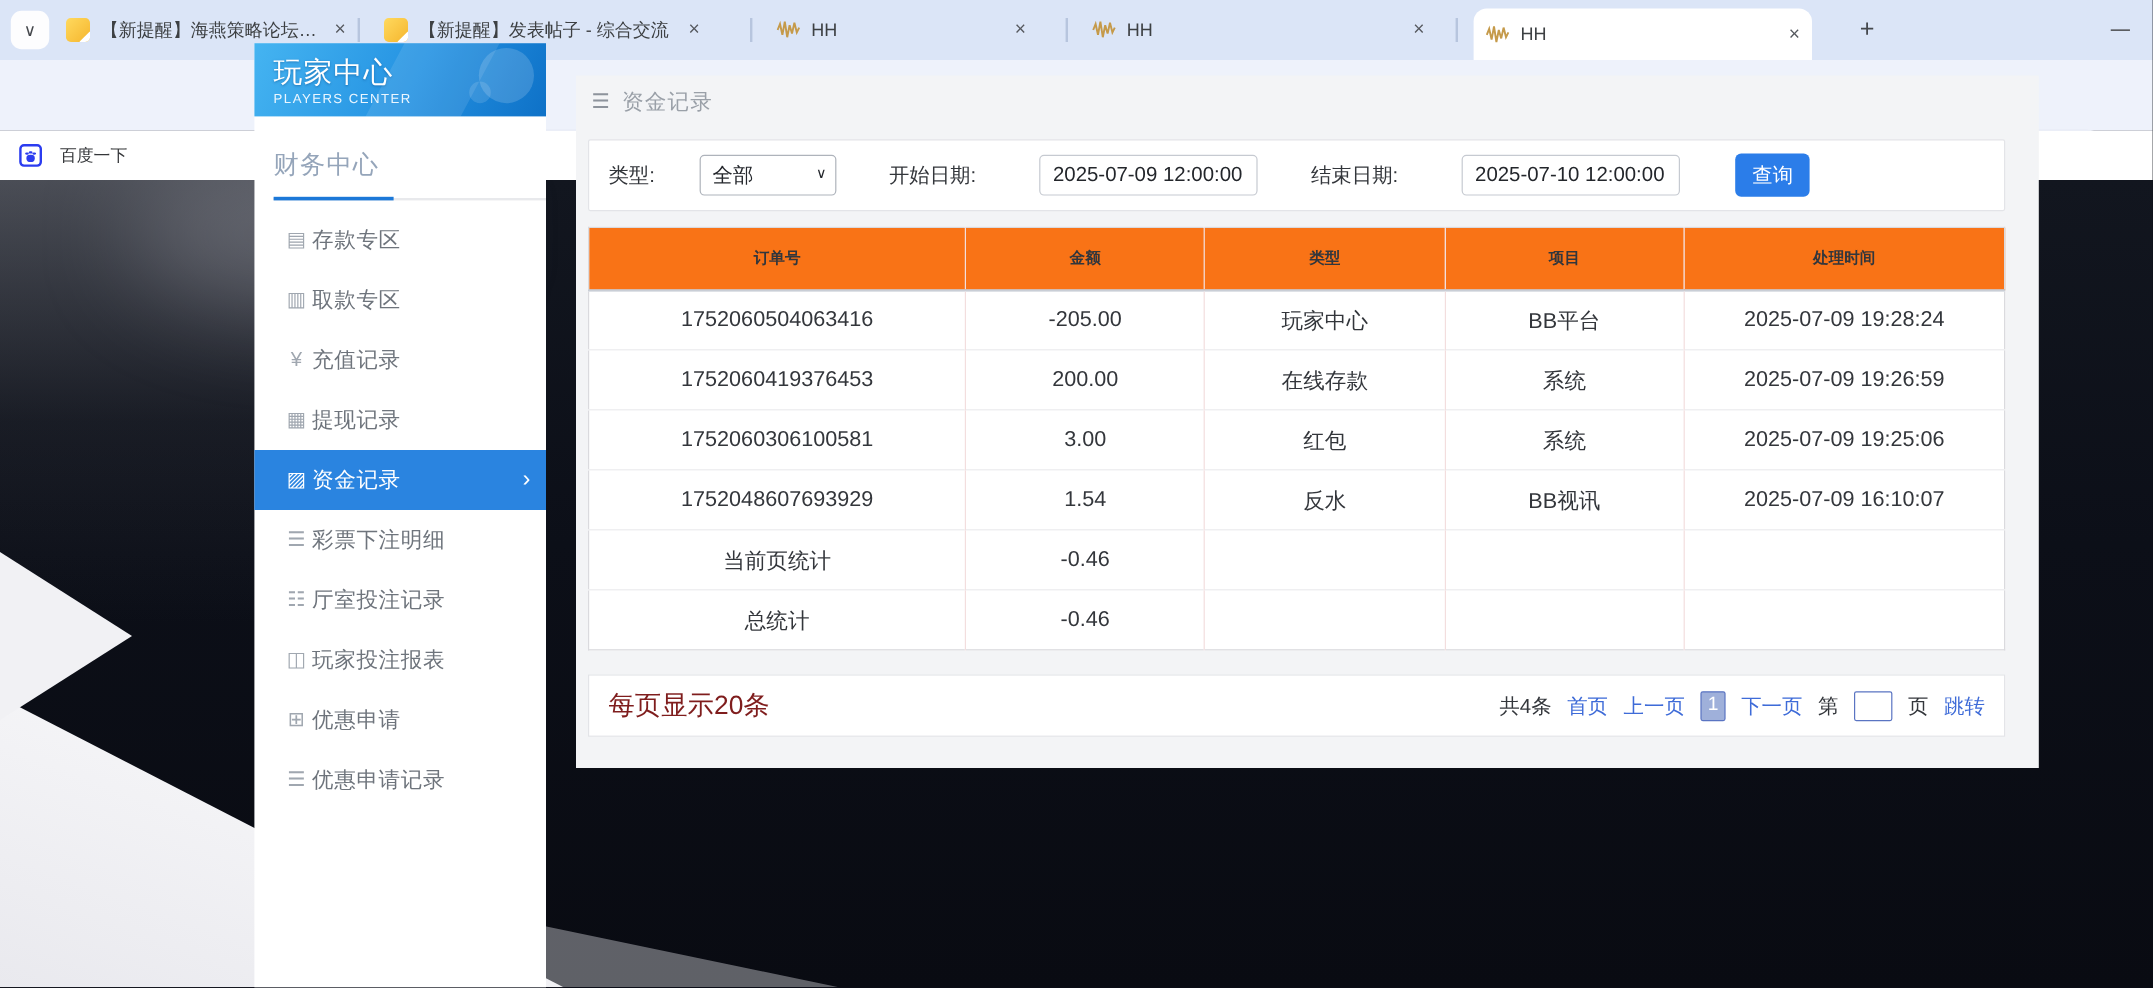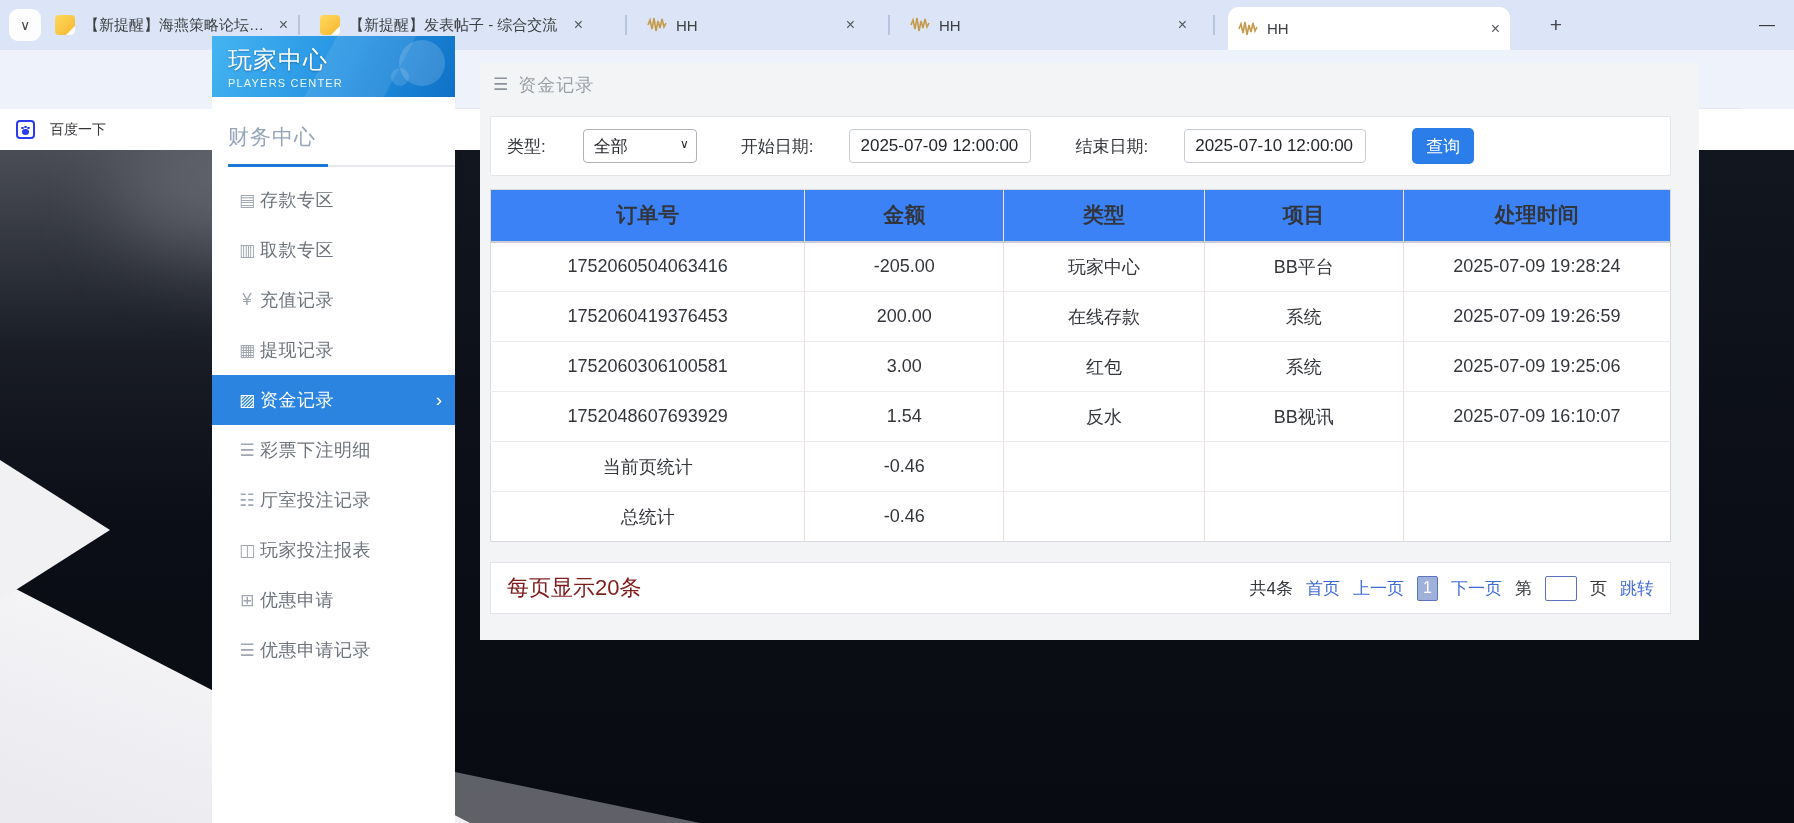--- a/index.html
+++ b/index.html
@@ -87,29 +87,29 @@
   .page-title { font-size:18px; color:#9aa0a8; letter-spacing:1px; }
 
   .filter-box { position:absolute; left:10px; top:53px; width:1181px; height:60px; background:#fff;
     border:1px solid #e3e4e8; border-radius:2px; display:flex; align-items:center; padding-left:16px;gap:30px; }
   .f-label { font-size:17px; color:#33363b; }
   .select-wrap { position:relative; margin-left:7px; }
   .type-select { width:114px; height:34px; border:1px solid #aeb3bb; border-radius:4px; background:#fff;
     font-size:17px; color:#23262b; padding:0 24px 0 10px; appearance:none; -webkit-appearance:none;
     font-family:"Liberation Sans","DejaVu Sans",sans-serif; }
   .select-chevron { position:absolute; right:8px; top:8px; font-size:12px; color:#23262b; pointer-events:none; }
-  .date-input { width:182px; height:34px; border:1px solid #c6cad1; border-radius:4px; margin-left:6px;
+  .date-input { width:182px; height:34px; border:1px solid #c6cad1; border-radius:4px; margin-left:23px;
     font-size:17px; color:#23262b; padding:0 10px; font-family:"Liberation Sans","DejaVu Sans",sans-serif; }
   .gap12 { margin-left:14px; }
   .search-btn { margin-left:16px; width:62px; height:36px; background:#2b7de9; border:none; border-radius:5px;
     color:#fff; font-size:17px; font-family:"Liberation Sans","DejaVu Sans",sans-serif; }
 
   .funds-table { position:absolute; left:10px; top:126px; width:1181px; border-collapse:collapse; table-layout:fixed;
     background:#fff; border:1px solid #dadade; }
-  .funds-table th { height:52px; background:#3b82f6; font-size:21px; font-weight:bold; color:#32363c;
+  .funds-table th { height:52px; background:#f97316; font-size:13px; font-weight:bold; color:#32363c;
     text-align:center; border-bottom:2px solid #c9ced6; border-left:1px solid #f3dede; }
   .funds-table td { height:50px; font-size:18px; color:#33363b; text-align:center;
     border-top:1px solid #ececee; border-left:1px solid #f3dede; }
   .funds-table th:first-child, .funds-table td:first-child { border-left:none; }
 
   .pagination { position:absolute; left:10px; top:499px; width:1181px; height:52px; background:#fff;
     border:1px solid #e3e4e8; display:flex; align-items:center; justify-content:space-between; padding:0 16px; }
   .pg-left { font-size:22px; color:#7f1d1d; }
   .pg-right { display:flex; align-items:center; gap:13px; }
   .pg-text { font-size:17px; color:#34373c; }

